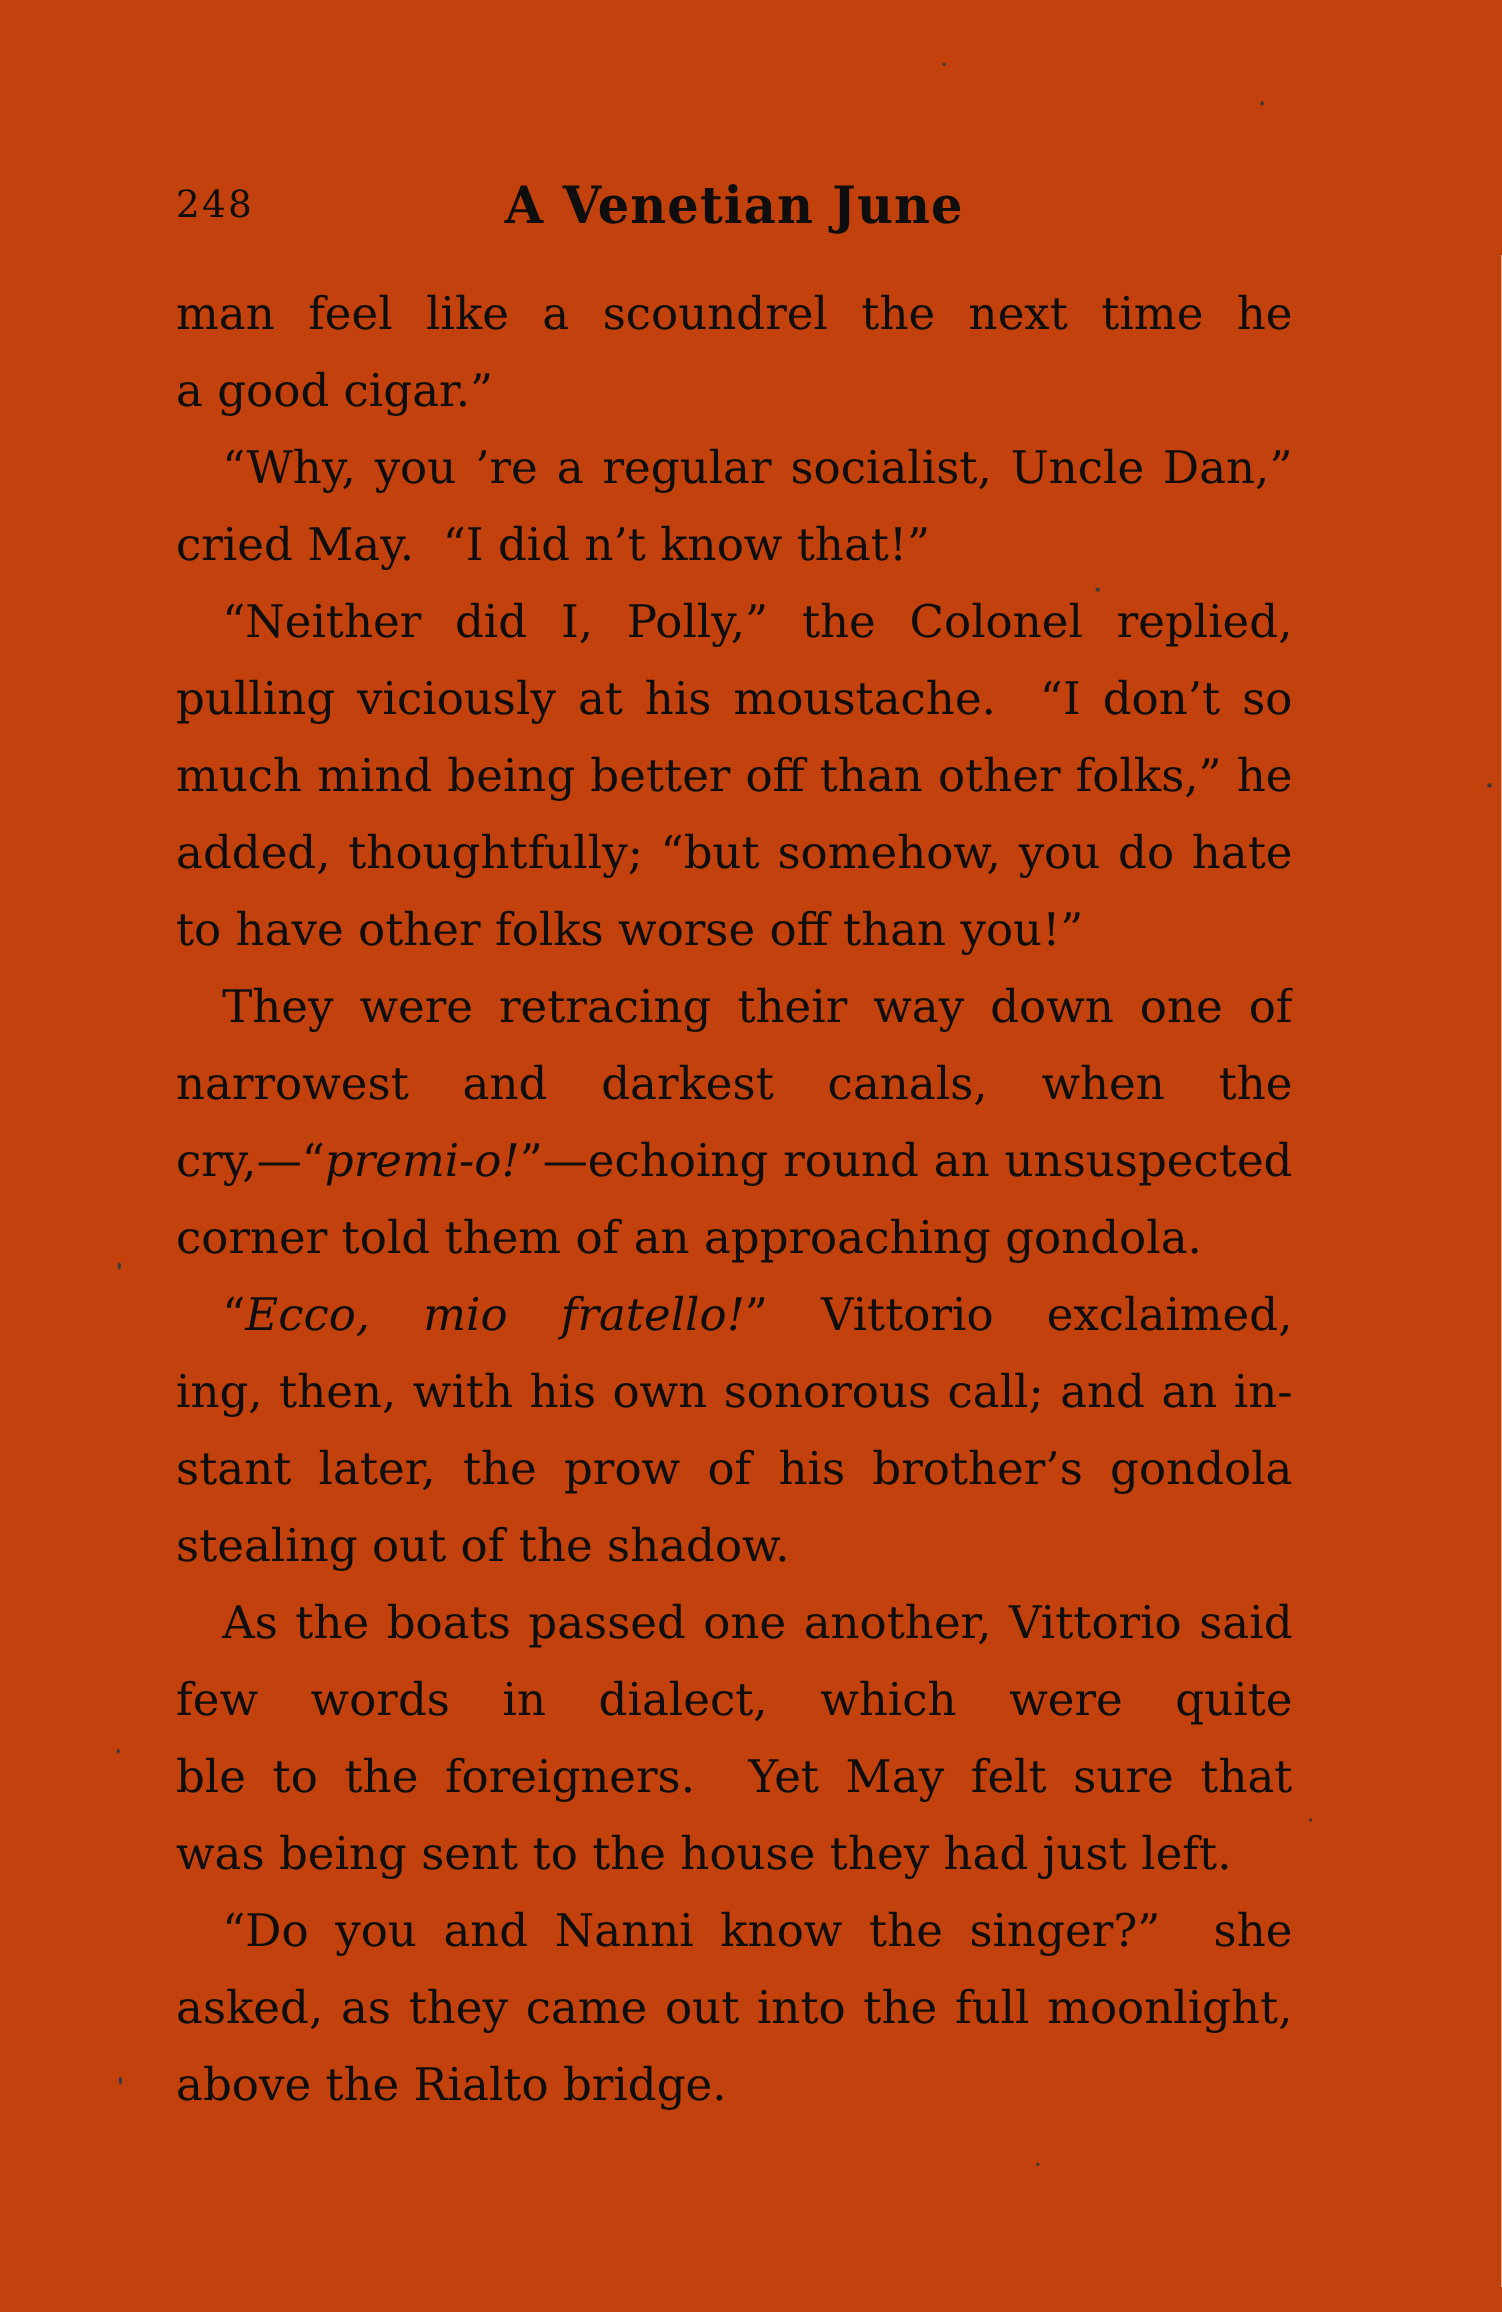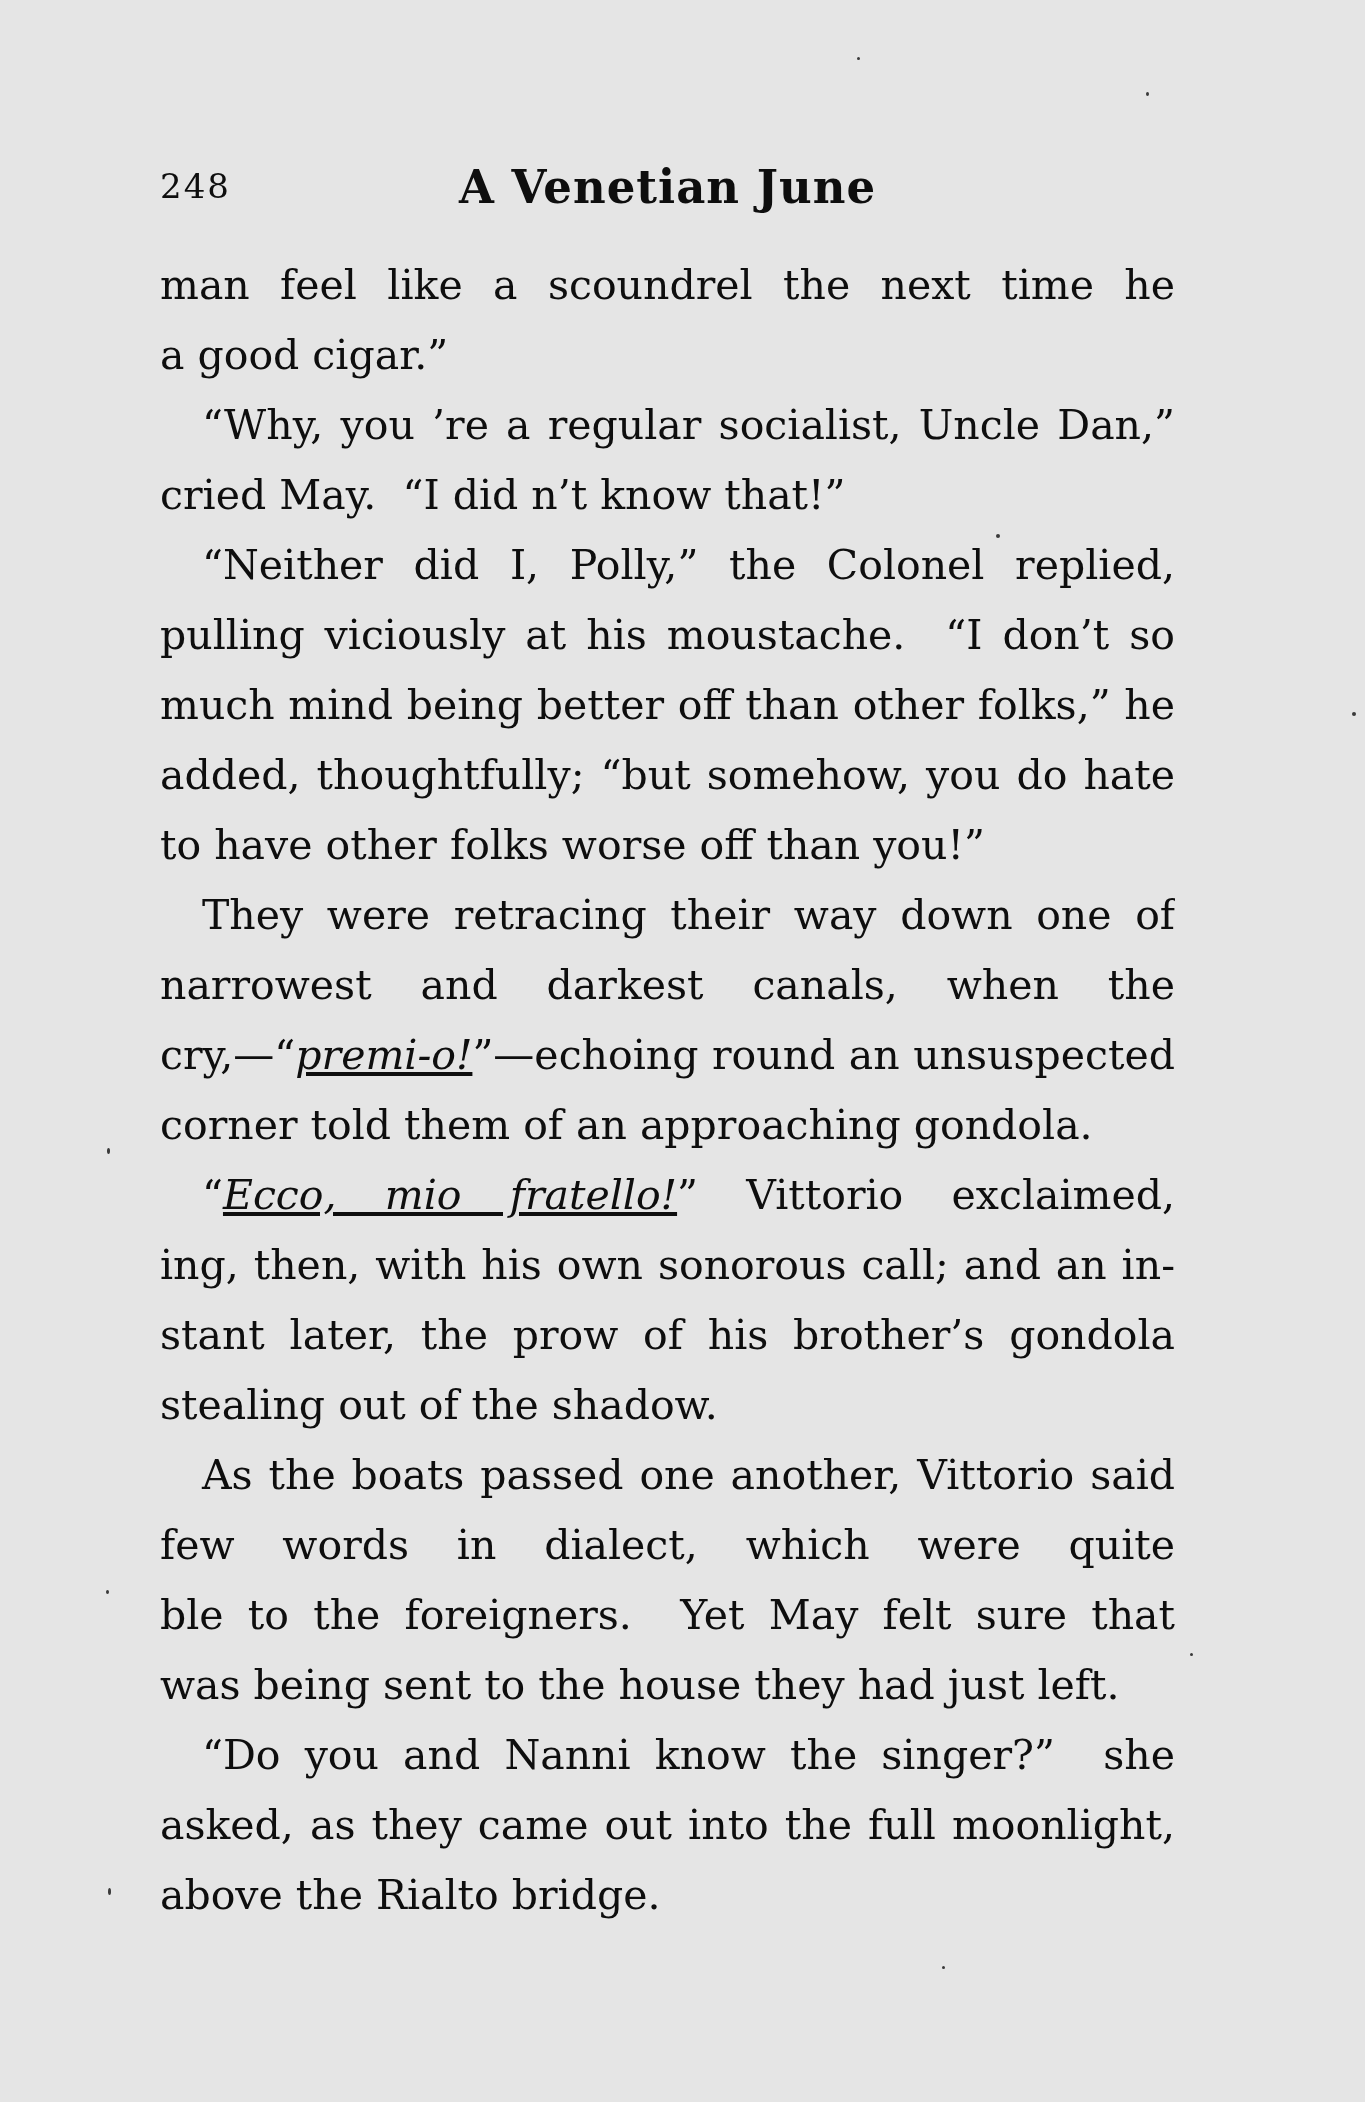--- a/index.html
+++ b/index.html
@@ -4,21 +4,21 @@
 <style>
   html, body {
     margin: 0;
     padding: 0;
     background: #ffffff;
   }
   #page {
     position: relative;
     width: 1365px;
     height: 2102px;
-    background: #e5e5e5;
+    background: #c2410c;
     overflow: hidden;
     font-family: "DejaVu Serif", "Liberation Serif", serif;
     color: #0e0e0e;
   }
   
   #header {
     position: absolute;
     left: 160px;
     top: 160px;
     width: 1015px;
@@ -60,21 +60,20 @@
   }
   .line.last {
     text-align: center;
     text-align-last: left;
   }
   .line.indent {
     text-indent: 42px;
   }
   .line i {
     font-style: italic;
-    text-decoration: underline;
   }
   
   .speck {
     position: absolute;
     background: #3a3a3a;
     border-radius: 50%;
   }
 </style>
 </head>
 <body>

